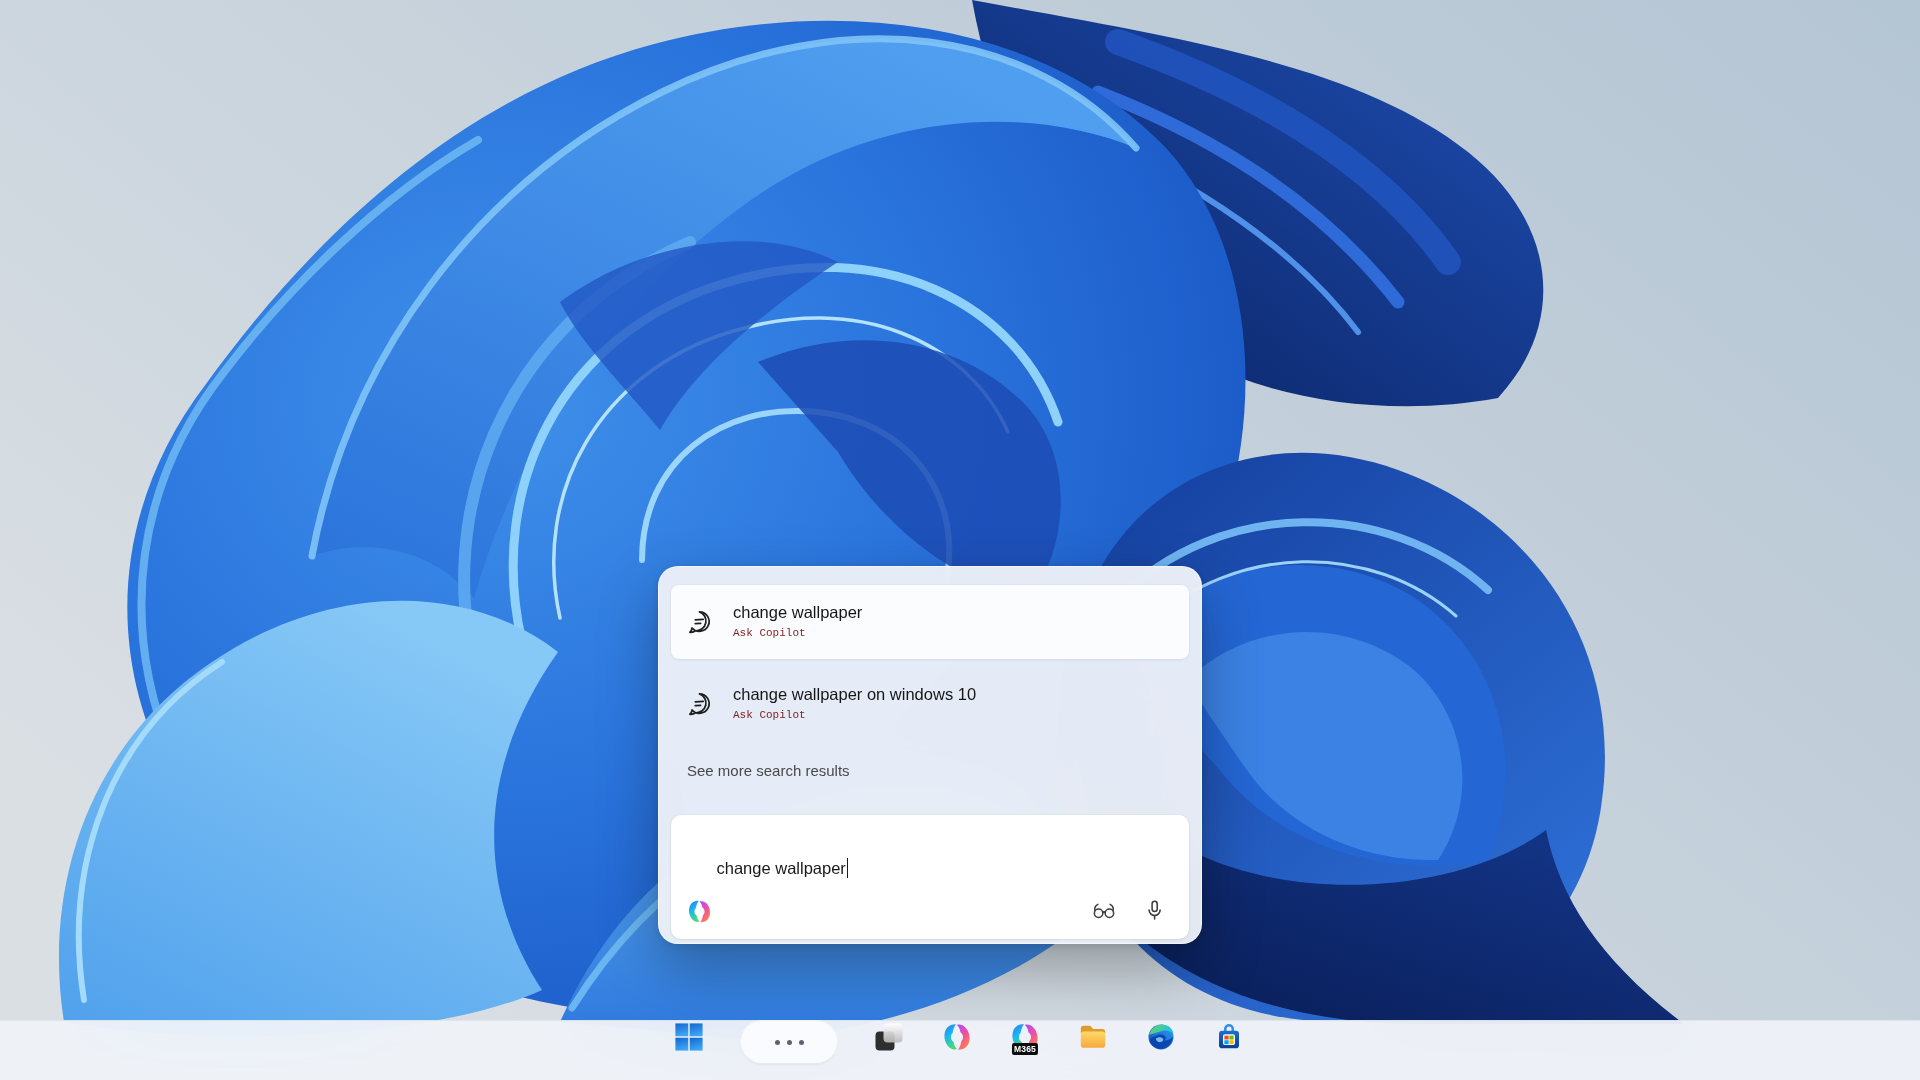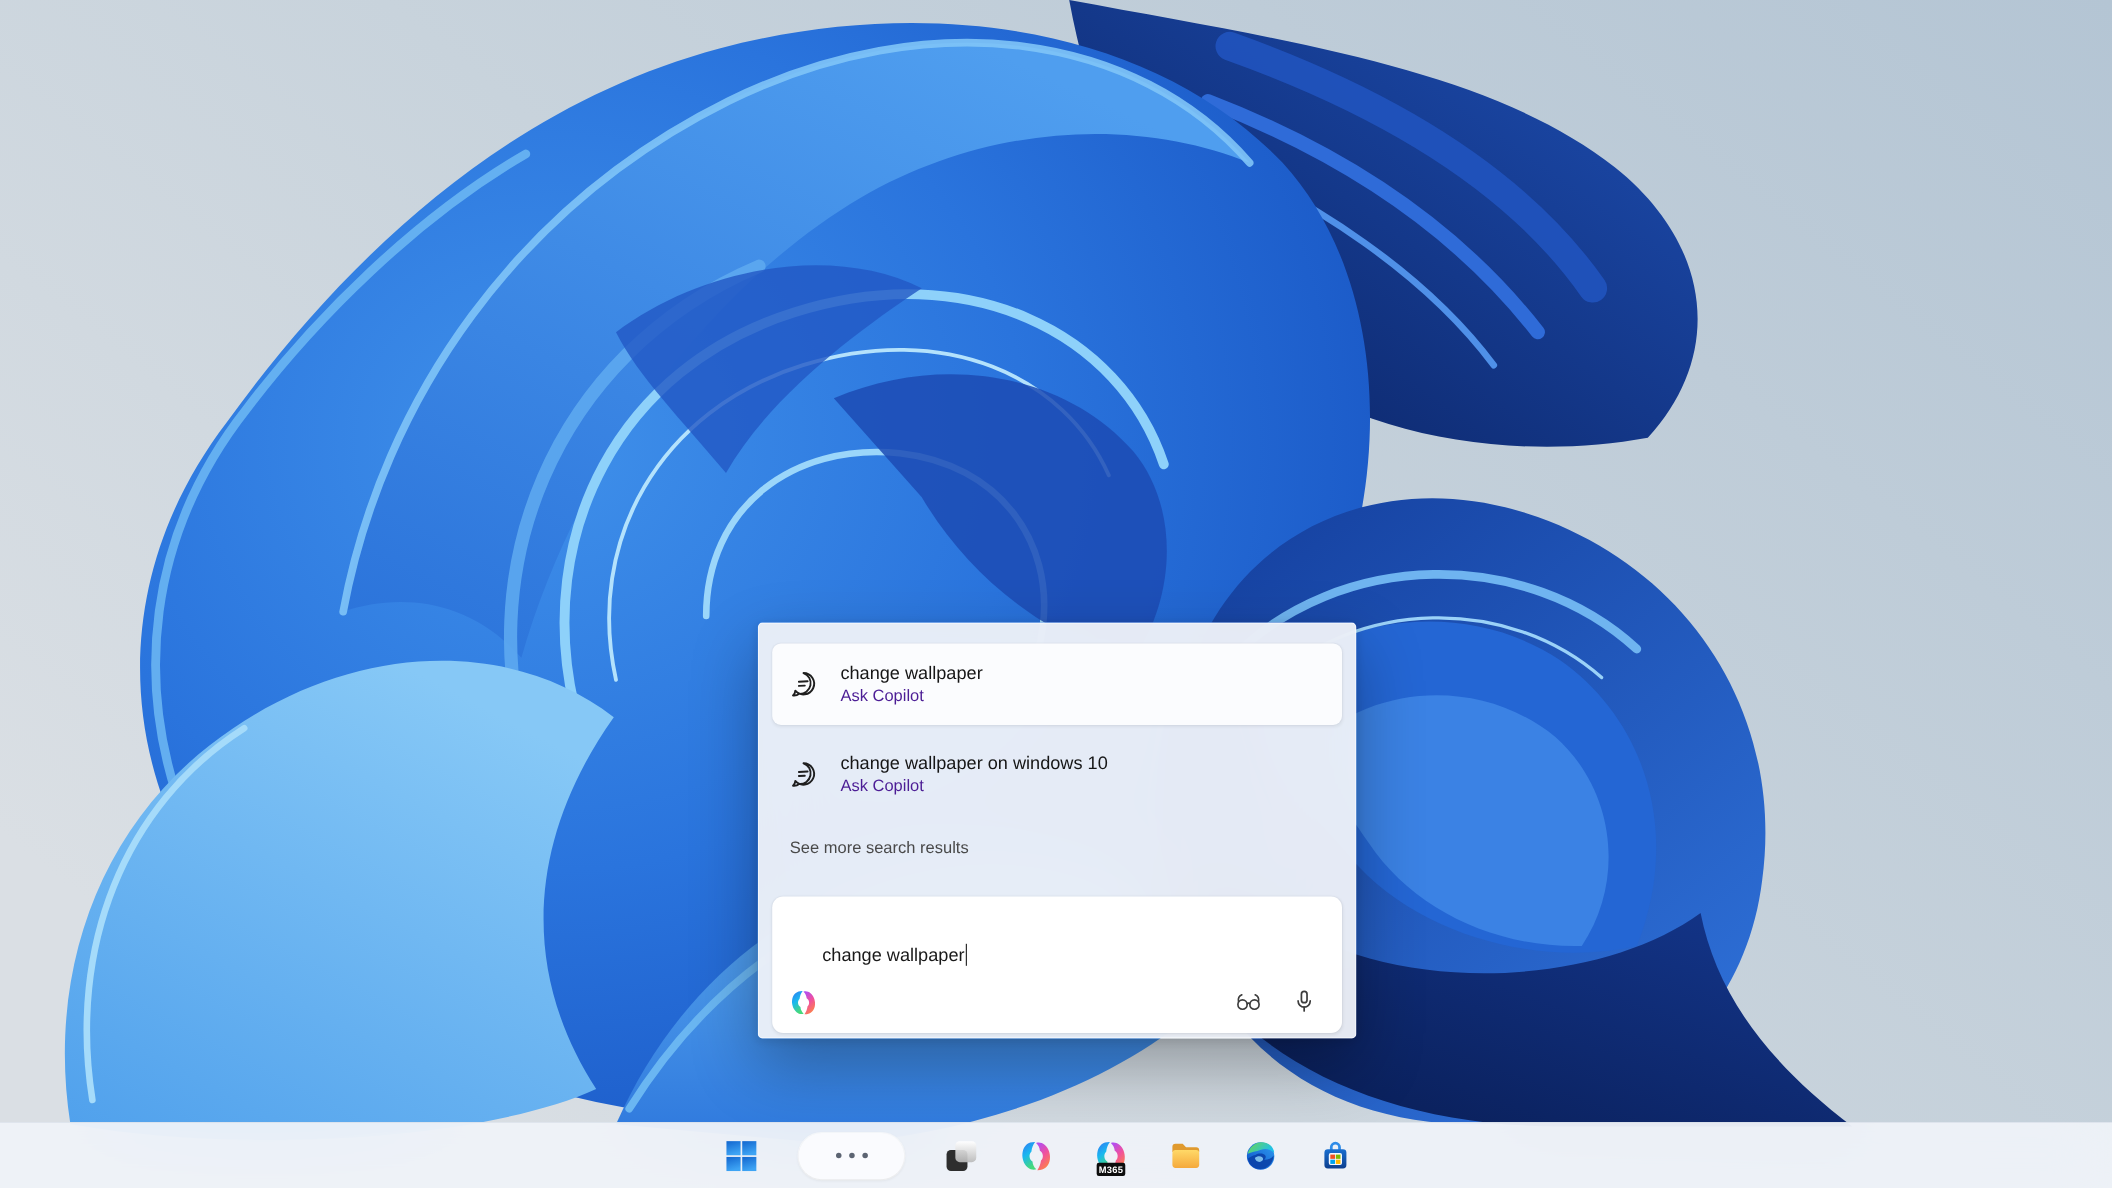--- a/index.html
+++ b/index.html
@@ -12,39 +12,38 @@
 
   
   .wallpaper { position:absolute; inset:0; }
 
   
   .flyout {
     position:absolute; left:658px; top:566px; width:544px; height:378px;
     background:rgba(237,240,247,0.96);
     backdrop-filter:blur(30px) saturate(1.15);
     border:1px solid rgba(255,255,255,0.55);
-    border-radius:4px;
+    border-radius:20px;
     box-shadow:0 24px 60px rgba(0,0,0,0.30), 0 2px 10px rgba(0,0,0,0.12);
-    margin-left:31px;
   }
   .suggestion {
     position:absolute; left:12px; right:12px; height:74px;
     display:flex; align-items:center; padding-left:14px;
     border-radius:8px; cursor:pointer;
   }
   .suggestion.highlight {
     background:#fbfcfe;
     box-shadow:0 1px 3px rgba(0,0,0,0.06), 0 0 0 1px rgba(0,0,0,0.02);
   }
   .row1 { top:18px; }
   .row2 { top:100px; }
   .bubble-icon { width:28px; height:28px; flex:0 0 28px; margin-right:20px; }
   .sg-text { display:flex; flex-direction:column; }
   .sg-title { font-size:16.5px; line-height:22px; color:#161616; }
-  .sg-sub   { font-size:15px;  line-height:20px; color:#4c1d95; }
+  .sg-sub   { font-size:11px;  line-height:20px; color:#7f1d1d;font-family:Liberation Mono, monospace; }
   .see-more {
     position:absolute; left:28px; top:194px; height:20px; line-height:20px;
     font-size:15px; color:#494949; cursor:pointer;text-align:center;
   }
   .input-box {
     position:absolute; left:12px; right:12px; top:248px; height:124px;
     background:#ffffff; border-radius:10px;
     box-shadow:0 1px 3px rgba(0,0,0,0.07), 0 0 0 1px rgba(0,0,0,0.02);
     cursor:text;
   }
@@ -61,22 +60,22 @@
   .mic      { position:absolute; right:22px; bottom:16px; width:25px; height:25px; cursor:pointer; }
 
   
   .taskbar {
     position:absolute; left:0; right:0; bottom:0; height:60px;
     background:rgba(240,243,249,0.92);
     backdrop-filter:blur(24px) saturate(1.2);
     border-top:1px solid rgba(205,212,224,0.45);
   }
   .tb-group {
-    position:absolute; left:658px; top:0; height:100%;
-    display:flex; align-items:center; gap:36px;
+    position:absolute; left:673px; top:0; height:100%;
+    display:flex; gap:36px;
   }
   .tb-btn {
     width:32px; height:32px; display:flex; align-items:center; justify-content:center;
     position:relative; cursor:pointer; border-radius:5px;
   }
   .tb-btn svg { display:block; }
   .search-pill {
     width:96px; height:42px; border-radius:21px;
     background:#fafbfe;
     box-shadow:0 1px 3px rgba(0,0,0,0.10), 0 0 0 1px rgba(255,255,255,0.7);

